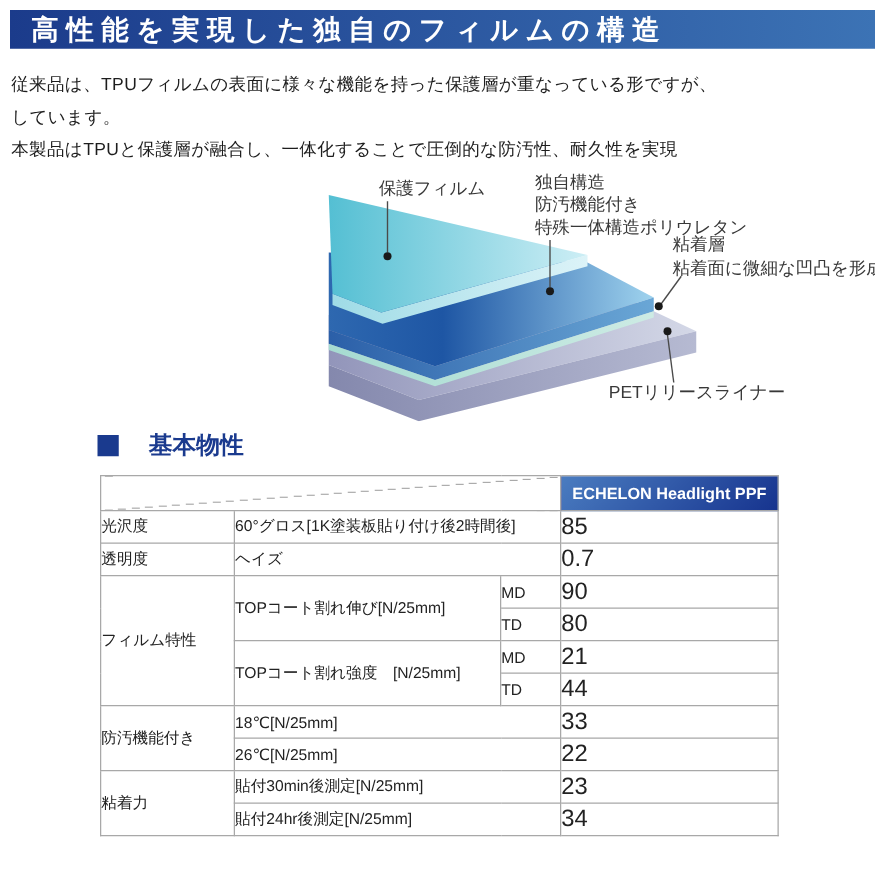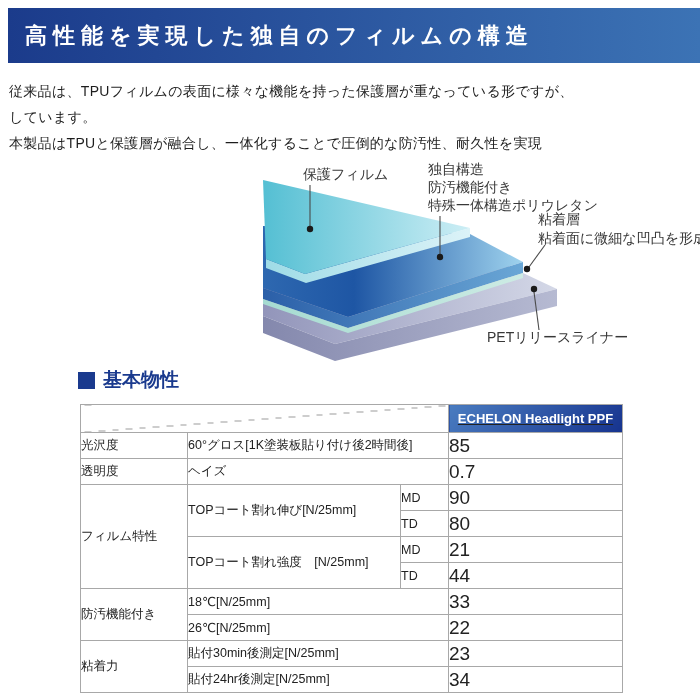--- a/index.html
+++ b/index.html
@@ -4,21 +4,21 @@
 <style>
   html,body{margin:0;padding:0;background:#ffffff;}
   body{
     width:700px;height:700px;overflow:hidden;
     font-family:"Liberation Sans","DejaVu Sans",sans-serif;
     color:#1c1c1c;
   }
   
   .title-bar{
     margin:8px 0 0 8px;
-    height:55px;
+    height:31px;
     background:linear-gradient(to right,#1b3b8b,#3c73b5);
     display:flex;align-items:center;
     padding-left:17px;box-sizing:border-box;
   }
   .title-bar h1{
     margin:0;
     font-family:"Liberation Serif","DejaVu Serif",serif;
     font-size:22px;font-weight:600;color:#ffffff;
     letter-spacing:6px;
   }
@@ -35,40 +35,40 @@
   .diagram text{
     font-family:"Liberation Sans","DejaVu Sans",sans-serif;
     font-size:14px;fill:#383838;
   }
   .leader{stroke:#4a4a4a;stroke-width:1.1;fill:none;}
   .dot{fill:#1a1a1a;}
   
   .props-heading{
     margin:6px 0 0 78px;
     font-size:19px;font-weight:bold;color:#1a3a8e;
-    display:flex;align-items:center;
+    display:flex;align-items:center;gap:16px;
   }
   .props-heading .sq{
     width:17px;height:17px;background:#1a3a8e;
     display:inline-block;margin-right:8px;
   }
   table.props{
     margin:11px 0 0 80px;
     border-collapse:collapse;table-layout:fixed;
     width:542px;
     font-size:12.5px;color:#222222;
   }
   table.props td{
     border:1px solid #a8a8a8;
     vertical-align:middle;
     padding:0;
     box-sizing:border-box;
   }
   table.props tr{height:26px;}
-  table.props tr.hdr{height:28px;text-decoration:underline;}
+  table.props tr.hdr{height:28px;}
   td.corner{
     background:
       linear-gradient(to bottom right,
         transparent 49.55%,#9a9a9a 49.55%,#9a9a9a 50.45%,transparent 50.45%);
   }
   td.product-hdr{
     background:linear-gradient(135deg,#4a7cc0,#16338e);
     color:#ffffff;font-weight:bold;font-size:13px;
     text-align:center;
   }

